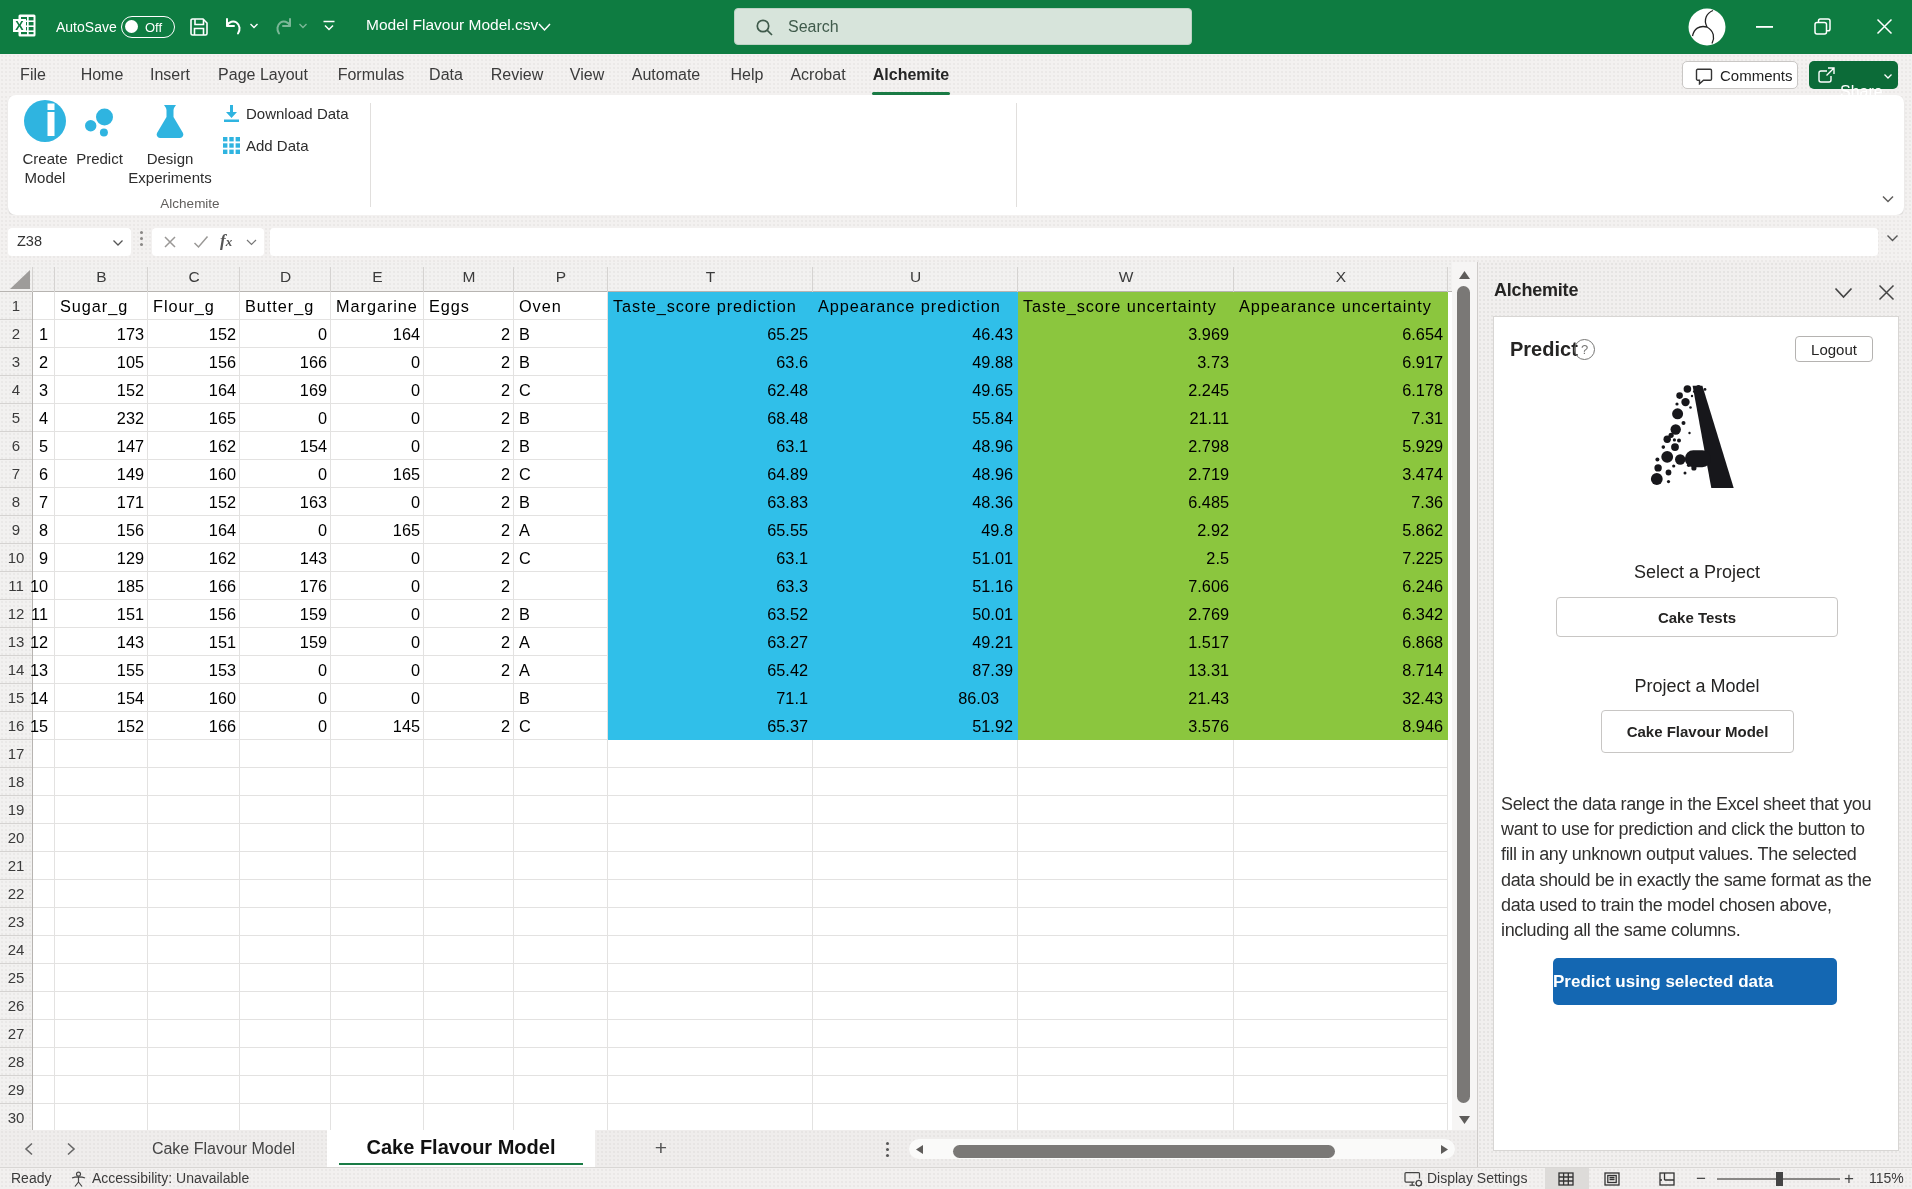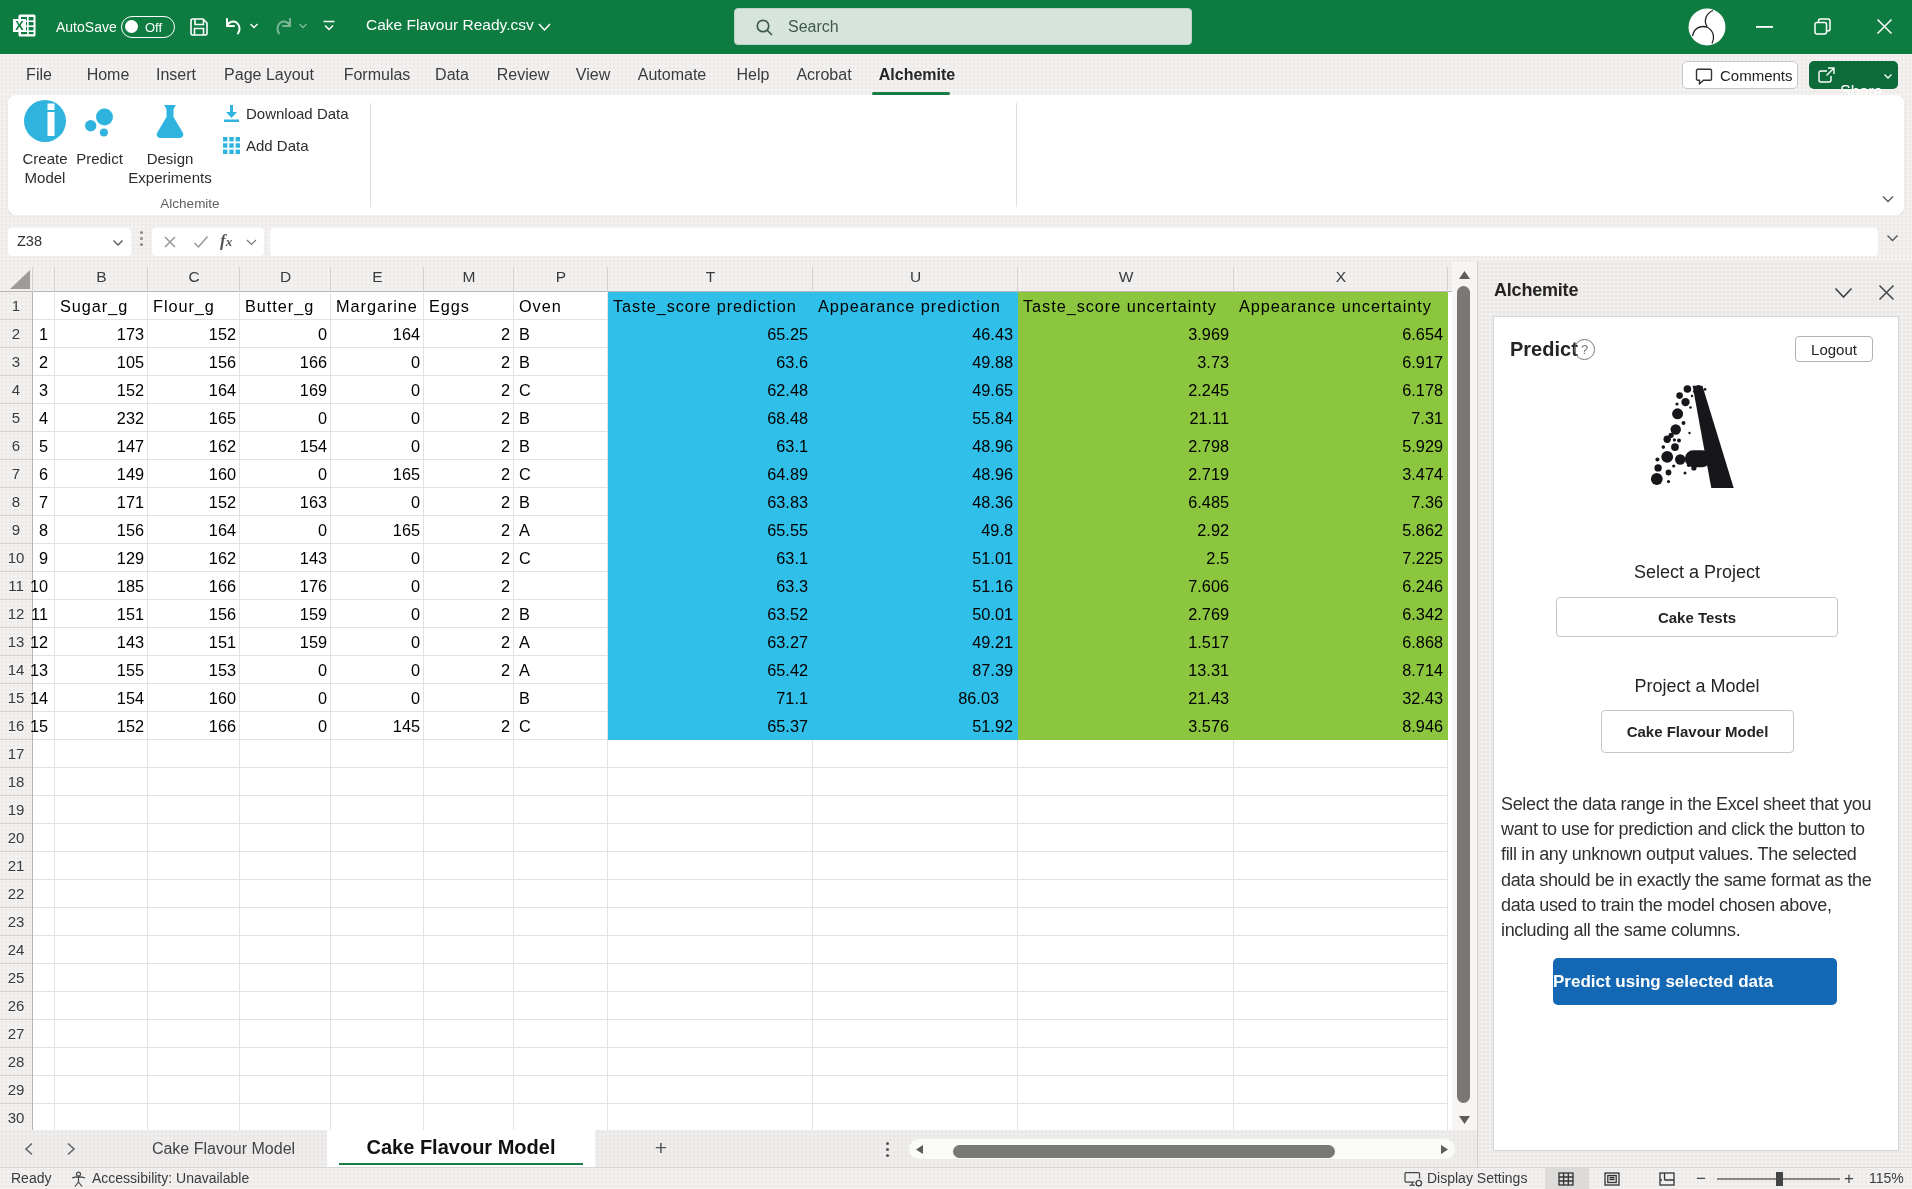--- a/index.html
+++ b/index.html
@@ -1,21 +1,21 @@
 <!DOCTYPE html>
 <html><head><meta charset="utf-8">
 <style>
 * {margin:0;padding:0;box-sizing:border-box;}
 html,body {width:1912px;height:1189px;overflow:hidden;}
 body {font-family:"Liberation Sans",sans-serif;position:relative;background:#fff;}
 .abs {position:absolute;}
 #titlebar {position:absolute;left:0;top:0;width:1912px;height:54px;background:#0e7c41;}
 #titlebar .wt {position:absolute;color:#fff;}
 #tabrow {position:absolute;left:0;top:54px;width:1912px;height:41px;background:#f3f1f0;background-image:radial-gradient(circle,rgba(125,120,115,0.07) 0.8px,transparent 1px);background-size:4px 4px;}
-.rtab {position:absolute;top:0;height:41px;line-height:41px;font-size:16px;color:#3b3b3b;transform:translateX(-50%);margin-left:6px;}
+.rtab {position:absolute;top:0;height:41px;line-height:41px;font-size:16px;color:#3b3b3b;transform:translateX(-50%);}
 #ribbon {position:absolute;left:8px;top:95px;width:1896px;height:120px;background:#fff;border-radius:8px;box-shadow:0 1px 2px rgba(0,0,0,0.1);}
 .riblabel {position:absolute;font-size:15px;color:#2d2d2d;text-align:center;transform:translateX(-50%);line-height:19px;top:54px;}
 #fbar {position:absolute;left:0;top:215px;width:1912px;height:47px;background:#f3f1f0;background-image:radial-gradient(circle,rgba(125,120,115,0.07) 0.8px,transparent 1px);background-size:4px 4px;}
 .fbox {position:absolute;top:13px;height:28px;background:#fff;border-radius:4px;}
 #grid {position:absolute;left:0;top:262px;width:1452px;height:868px;background:#fff;overflow:hidden;}
 .cv {position:absolute;font-size:16.3px;color:#000;line-height:28px;height:28px;white-space:nowrap;}
 .rn {position:absolute;left:0;width:32px;height:28px;color:#3b3b3b;font-size:15px;text-align:center;line-height:28px;}
 .cl {position:absolute;top:0;height:30px;color:#3b3b3b;font-size:15.5px;text-align:center;line-height:30px;}
 .gv {position:absolute;top:30px;width:1px;height:838px;background:#e3e2e1;}
 .hs {position:absolute;top:5px;width:1px;height:25px;background:#d5d3d1;}
@@ -70,21 +70,21 @@
     <path d="M19 3 L19 10 L12 10" stroke-linecap="round" stroke-linejoin="round"></path>
     <path d="M19 9.5 C17 5.5 12.5 4.5 9.5 6.5 C6 9 5.5 14 8 17.5" stroke-linecap="round"></path>
   </svg>
   <svg class="abs" style="left:298px;top:22px;opacity:.45" width="10" height="8" viewBox="0 0 10 8" fill="none" stroke="#fff" stroke-width="1.4">
       <path d="M1.5 2 L5 5.5 L8.5 2"></path>
     </svg>
   <svg class="abs" style="left:322px;top:20px" width="14" height="13" viewBox="0 0 14 13" fill="none" stroke="#fff" stroke-width="1.5">
     <path d="M1.5 1.5 H12.5"></path>
       <path d="M3 5.5 L7 9.5 L11 5.5"></path>
   </svg>
-  <div class="wt" style="left:366px;top:16px;font-size:15.5px;">Cake Flavour Ready.csv</div>
+  <div class="wt" style="left:366px;top:16px;font-size:15.5px;">Model Flavour Model.csv</div>
   <svg class="abs" style="left:537px;top:22px" width="15" height="10" viewBox="0 0 15 10" fill="none" stroke="#fff" stroke-width="1.5">
       <path d="M2 2 L7.5 8 L13 2"></path>
     </svg>
   <div class="abs" style="left:734px;top:8px;width:458px;height:37px;background:#d7e4db;border:1px solid #bcd2c4;border-radius:4px;">
     <svg class="abs" style="left:20px;top:9px" width="19" height="19" viewBox="0 0 19 19" fill="none" stroke="#3f5a4b" stroke-width="1.7">
       <circle cx="8" cy="8" r="5.7"></circle>
         <path d="M12.3 12.3 L17 17"></path>
     </svg>
     <div class="abs" style="left:53px;top:9px;font-size:16px;color:#3f5a4b;">Search</div>
   </div>

